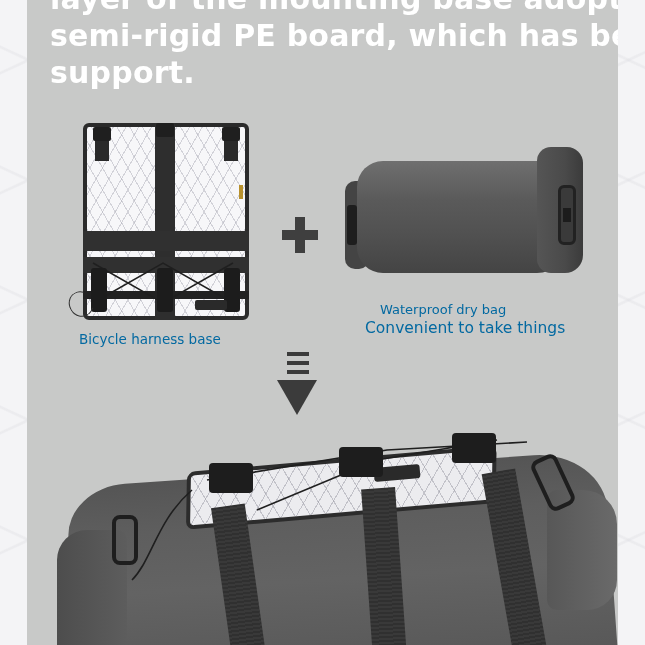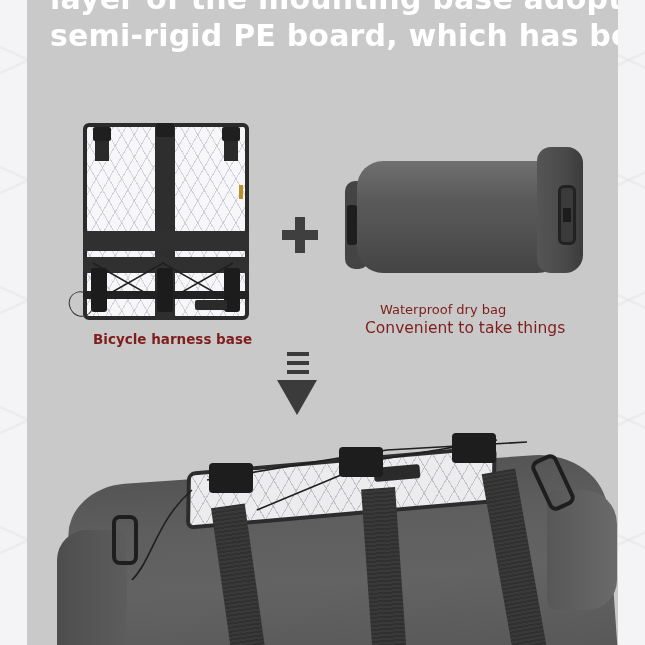--- a/index.html
+++ b/index.html
@@ -119,28 +119,27 @@
       border-right-color: transparent;
       transform: rotate(-30deg);
     }
     .harness svg.bungee {
       position: absolute;
       left: 0; top: 0;
     }
 
     .caption {
       position: absolute;
-      color: #7f1d1d;
+      color: #0369a1;
       font-family: "DejaVu Sans", sans-serif;
       white-space: nowrap;
     }
     .caption.harness-cap {
-      left: 66px; top: 331px;
+      left: 52px; top: 331px;
       font-size: 13.5px;
-      font-weight: bold;
     }
     .caption.drybag-cap1 {
       left: 353px; top: 302px;
       font-size: 13px;
     }
     .caption.drybag-cap2 {
       left: 338px; top: 319px;
       font-size: 15.5px;
     }
 
@@ -325,20 +324,21 @@
   </style>
 </head>
 <body>
 
 <div class="page">
   <div class="panel">
 
     <h1 class="headline">
       <span>layer of the mounting base adopts</span>
       <span>semi-rigid PE board, which has better</span>
+      <span>support.</span>
     </h1>
 
     <div class="harness">
       <div class="frame"></div>
       <div class="strap-short" style="left:12px;top:2px;"></div>
       <div class="strap-short" style="left:141px;top:2px;"></div>
       <div class="spine"></div>
       <div class="buckle-top" style="left:10px;top:4px;"></div>
       <div class="buckle-top" style="left:73px;top:0px;"></div>
       <div class="buckle-top" style="left:139px;top:4px;"></div>

